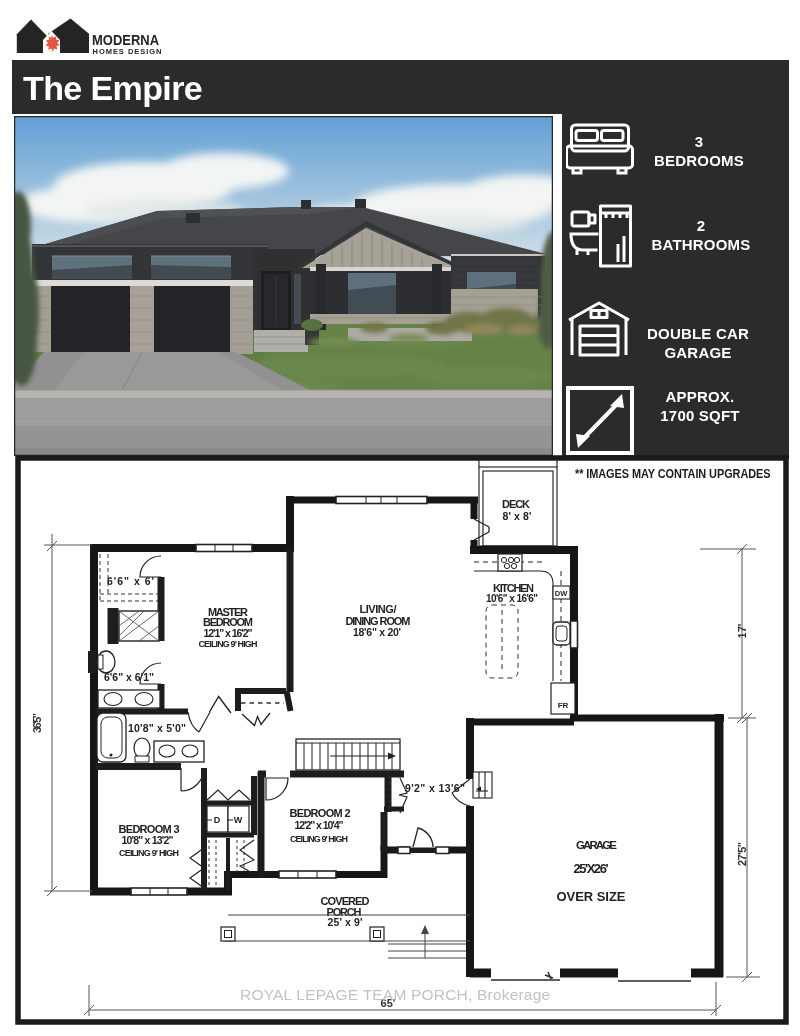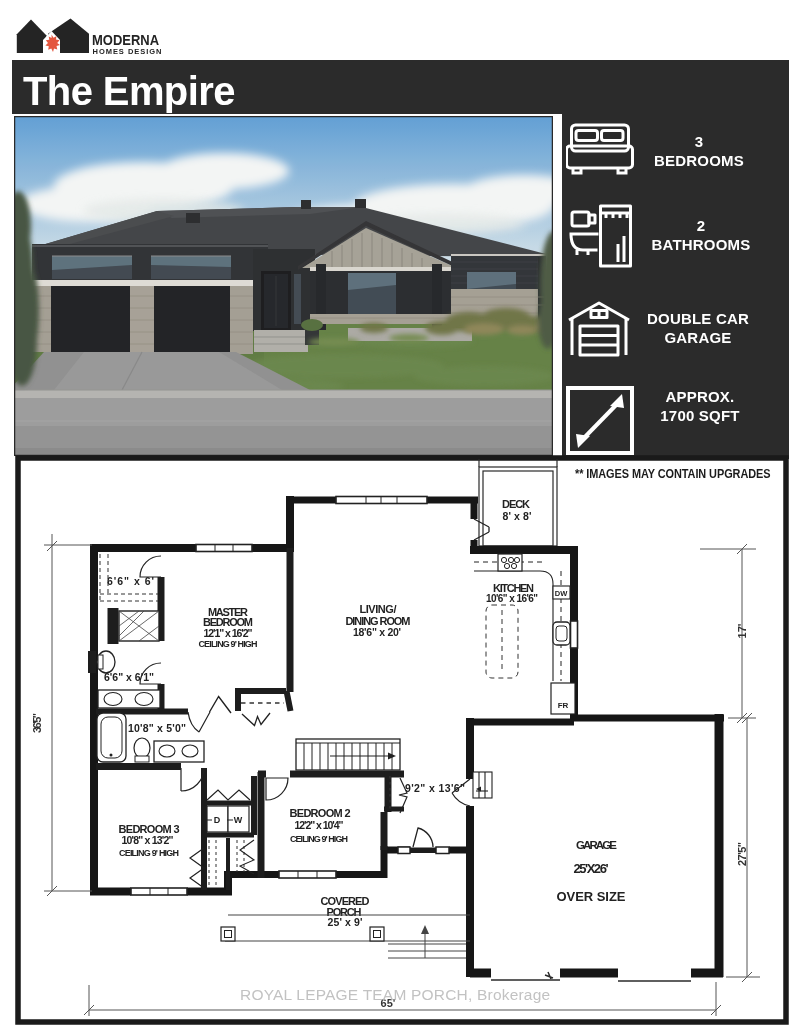--- a/index.html
+++ b/index.html
@@ -22,21 +22,21 @@
 
   <text x="92" y="45" font-size="15.5" font-weight="bold" fill="#242424" textLength="67" lengthAdjust="spacingAndGlyphs">MODERNA</text>
 
   <text x="92.5" y="54" font-size="7.5" font-weight="bold" fill="#242424" textLength="69" lengthAdjust="spacing">HOMES DESIGN</text>
 </svg>
 
 <div class="abs" style="left:12px;top:60px;width:777px;height:54px;background:#2b2b2b"></div>
 
 <div class="abs" style="left:562px;top:100px;width:227px;height:359px;background:#2b2b2b"></div>
 
-<div class="abs" style="left:23px;top:69px;color:#ffffff;font-size:40px;font-weight:bold;letter-spacing:-0.6px">The Empire</div>
+<div class="abs" style="left:23px;top:69px;color:#ffffff;font-size:34px;font-weight:bold;letter-spacing:-0.6px">The Empire</div>
 
 <svg class="abs" style="left:14px;top:116px" width="539" height="340" viewBox="0 0 539 340">
   <defs>
     <linearGradient id="sky" x1="0" y1="0" x2="0" y2="1">
       <stop offset="0" stop-color="#5b9cd3"></stop>
       <stop offset="0.4" stop-color="#9ec2de"></stop>
       <stop offset="0.75" stop-color="#d9e5ea"></stop>
       <stop offset="1" stop-color="#e9eef0"></stop>
     </linearGradient>
     <filter id="soft" x="-30%" y="-30%" width="160%" height="160%">
@@ -279,21 +279,21 @@
   <rect x="2" y="2" width="64" height="65" fill="none" stroke="#ffffff" stroke-width="4"></rect>
   <line x1="14" y1="56" x2="54" y2="15" stroke="#ffffff" stroke-width="4"></line>
   <polygon points="56,8 58,22 44,20" fill="#ffffff"></polygon>
   <polygon points="12,62 10,48 24,50" fill="#ffffff"></polygon>
 </svg>
 
 <div class="icolabel" style="left:609px;top:132px">3<br>BEDROOMS</div>
 
 <div class="icolabel" style="left:611px;top:216px">2<br>BATHROOMS</div>
 
-<div class="icolabel" style="left:608px;top:309px">DOUBLE CAR<br>GARAGE</div>
+<div class="icolabel" style="left:608px;top:324px">DOUBLE CAR<br>GARAGE</div>
 
 <div class="icolabel" style="left:610px;top:387px">APPROX.<br>1700 SQFT</div>
 
 <div class="abs" style="left:575px;top:466px;font-size:13.5px;font-weight:bold;color:#1c1c1c;white-space:nowrap;letter-spacing:-0.1px;transform:scaleX(0.81);transform-origin:0 0">** IMAGES MAY CONTAIN UPGRADES</div>
 
 <svg class="abs" style="left:0;top:0" width="800" height="1036" viewBox="0 0 800 1036" font-family="Liberation Sans, sans-serif">
 
   <rect x="18" y="458" width="768" height="564" fill="none" stroke="#1a1a1a" stroke-width="5.5"></rect>
 
   <g fill="none" stroke="#2a2a2a" stroke-width="1.2">

